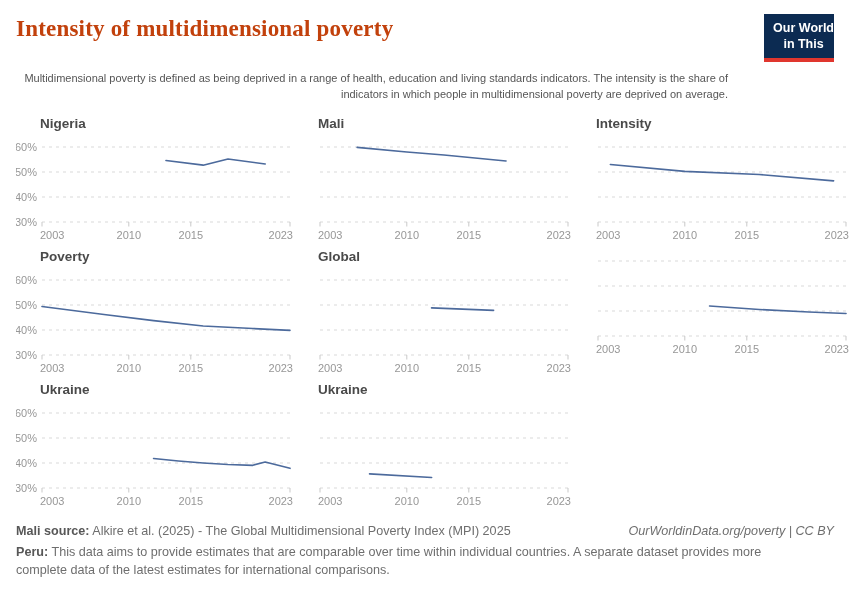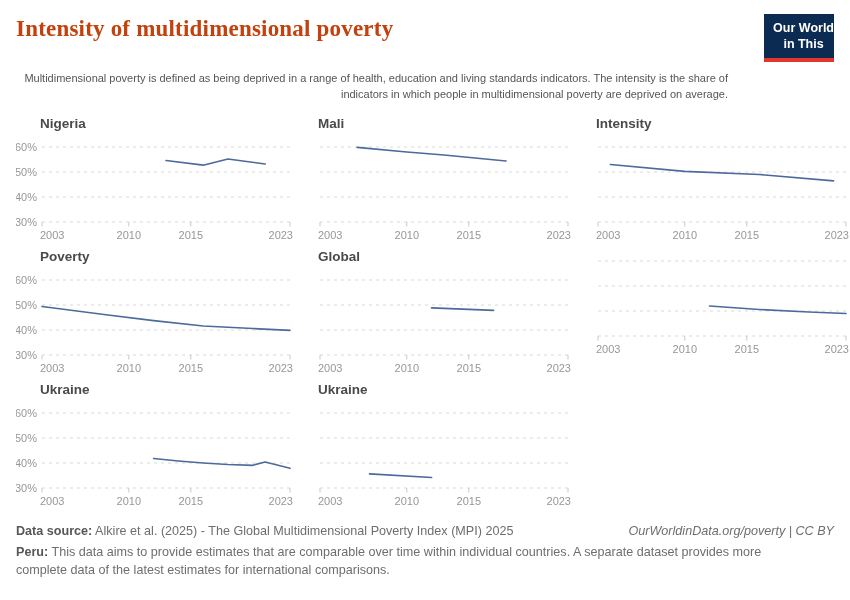--- a/index.html
+++ b/index.html
@@ -191,19 +191,19 @@
           <line class="tick" x1="174.79999999999998" x2="174.79999999999998" y1="88" y2="92.5"></line>
           <text class="lbl" text-anchor="middle" x="174.79999999999998" y="104.5">2015</text>
           <line class="tick" x1="274" x2="274" y1="88" y2="92.5"></line>
           <text class="lbl" text-anchor="end" x="277" y="104.5">2023</text>
           <polyline class="series" stroke="#4c6a9c" points="75.6,73.8 137.6,77.5"></polyline>
         </svg></div>
     </div>
 
   <div class="footer">
     <div class="src-row">
-      <div><span class="b">Data source:</span><span> Alkire et al. (2025) - The Global Multidimensional Poverty Index (MPI) 2025</span></div>
+      <div><span class="b">Mali source:</span><span> Alkire et al. (2025) - The Global Multidimensional Poverty Index (MPI) 2025</span></div>
       <div class="attribution">OurWorldinData.org/poverty | CC BY</div>
     </div>
     <div class="note"><span class="b">Peru:</span><span> This data aims to provide estimates that are comparable over time within individual countries. A </span><span class="note-link">separate dataset</span><span> provides more complete data of the latest estimates for international comparisons.</span></div>
   </div>
 
 </div>
 
 </body></html>

